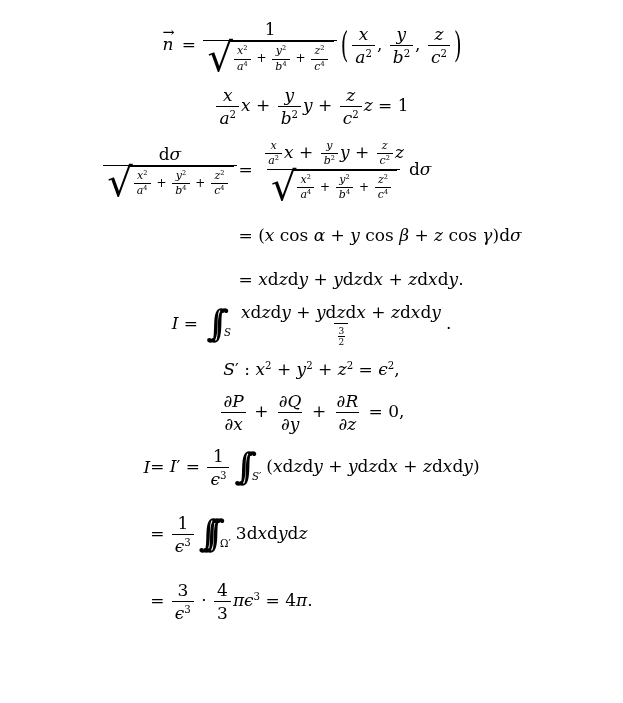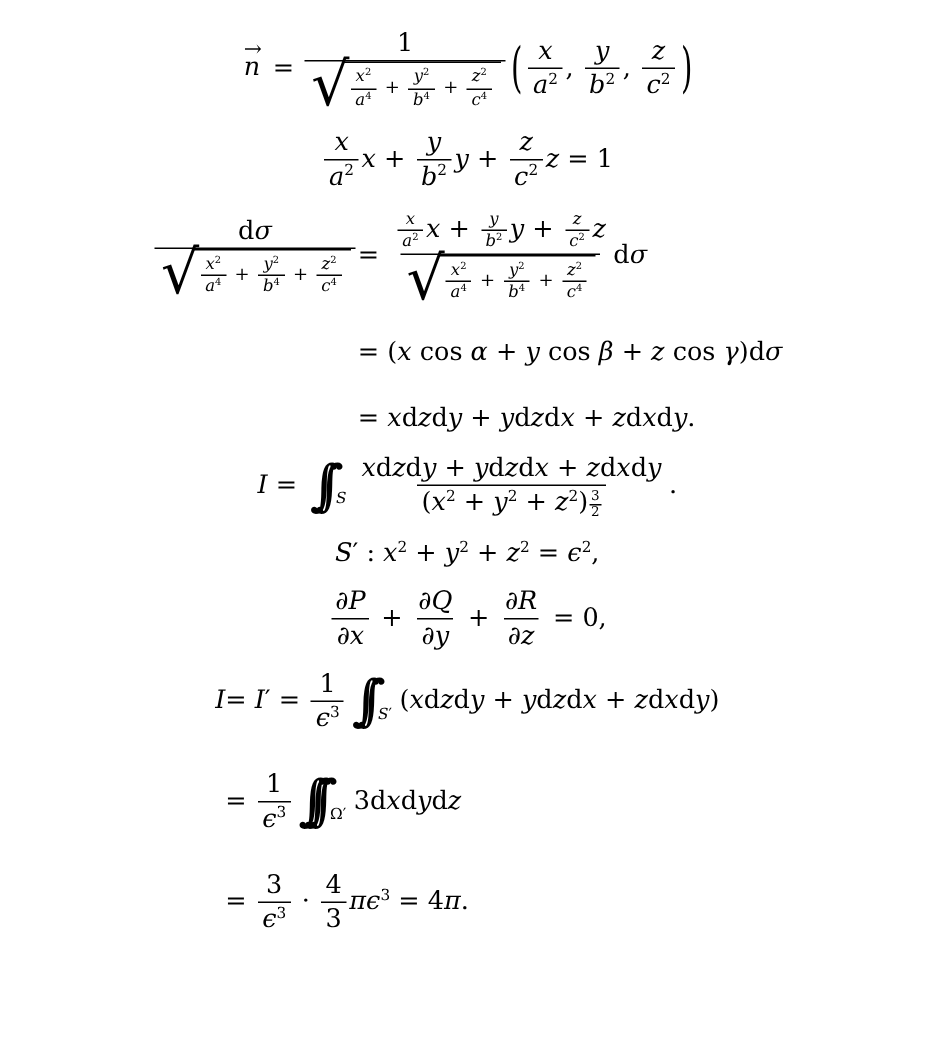--- a/index.html
+++ b/index.html
@@ -147,21 +147,21 @@
       <span class="ar"><span class="m-run"><span class="seg rm">= (</span><span class="seg it">x</span><span class="seg rm"> cos </span><span class="seg it">α</span><span class="seg rm"> + </span><span class="seg it">y</span><span class="seg rm"> cos </span><span class="seg it">β</span><span class="seg rm"> + </span><span class="seg it">z</span><span class="seg rm"> cos </span><span class="seg it">γ</span><span class="seg rm">)d</span><span class="seg it">σ</span></span></span>
       <span class="al"></span>
       <span class="ar"><span class="m-run"><span class="seg rm">= </span><span class="seg it">x</span><span class="seg rm">d</span><span class="seg it">z</span><span class="seg rm">d</span><span class="seg it">y</span><span class="seg rm"> + </span><span class="seg it">y</span><span class="seg rm">d</span><span class="seg it">z</span><span class="seg rm">d</span><span class="seg it">x</span><span class="seg rm"> + </span><span class="seg it">z</span><span class="seg rm">d</span><span class="seg it">x</span><span class="seg rm">d</span><span class="seg it">y</span><span class="seg rm">.</span></span></span>
     </div>
   <p class="text"><span class="m-undefined"></span></p>
   <div class="formula"><span class="m-run"><span class="seg it">I</span><span class="seg rm"> = </span></span><span class="m-int">
         <span class="sym">∫∫</span>
         <span class="isub"><span class="seg it">S</span></span>
       </span><span class="m-frac">
         <span class="num"><span class="m-run"><span class="seg it">x</span><span class="seg rm">d</span><span class="seg it">z</span><span class="seg rm">d</span><span class="seg it">y</span><span class="seg rm"> + </span><span class="seg it">y</span><span class="seg rm">d</span><span class="seg it">z</span><span class="seg rm">d</span><span class="seg it">x</span><span class="seg rm"> + </span><span class="seg it">z</span><span class="seg rm">d</span><span class="seg it">x</span><span class="seg rm">d</span><span class="seg it">y</span></span></span>
-        <span class="den"><span class="m-run"><span class="seg rm">(</span><span class="seg it">x</span><span class="seg sup">2</span><span class="seg rm"> + </span><span class="seg it">y</span><span class="seg sup">2</span><span class="seg rm"> + </span><span class="seg it">z</span><span class="seg sup">2</span><span class="seg rm">)</span></span><span class="m-supfrac">
+        <span class="den"><span class="m-supfrac">
             <span class="sn">3</span>
             <span class="sd">2</span>
           </span></span>
       </span><span class="m-run"><span class="seg rm">.</span></span></div>
   <p class="text"><span class="m-undefined"></span></p>
   <div class="formula"><span class="m-run"><span class="seg it">S</span><span class="seg rm">′ : </span><span class="seg it">x</span><span class="seg sup">2</span><span class="seg rm"> + </span><span class="seg it">y</span><span class="seg sup">2</span><span class="seg rm"> + </span><span class="seg it">z</span><span class="seg sup">2</span><span class="seg rm"> = </span><span class="seg it">ϵ</span><span class="seg sup">2</span><span class="seg rm">,</span></span></div>
   <p class="text"><span class="m-undefined"></span><span class="m-undefined"></span><span class="m-undefined"></span><span class="m-undefined"></span><span class="m-undefined"></span><span class="m-undefined"></span></p>
   <div class="formula"><span class="m-frac">
         <span class="num"><span class="m-run"><span class="seg it">∂P</span></span></span>
         <span class="den"><span class="m-run"><span class="seg it">∂x</span></span></span>

